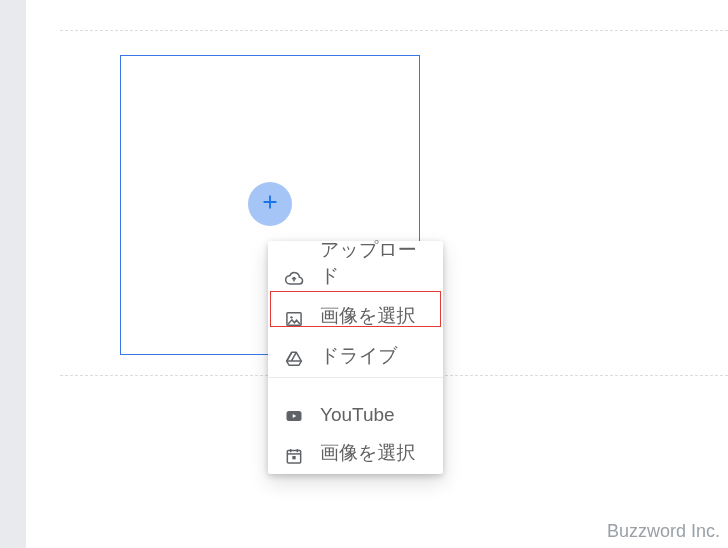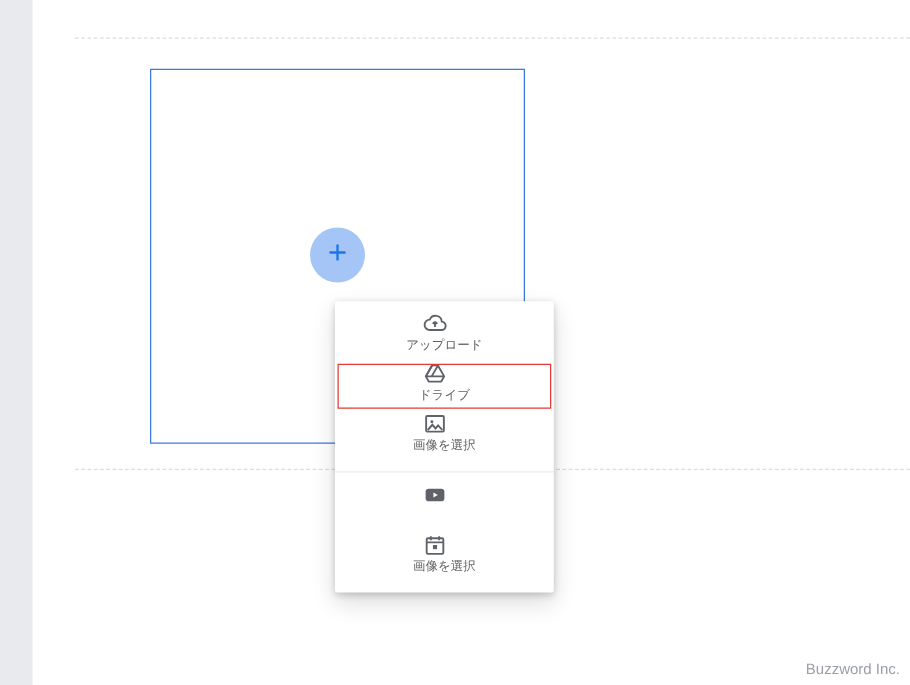--- a/index.html
+++ b/index.html
@@ -5,27 +5,27 @@
     * { box-sizing: border-box; margin: 0; padding: 0; }
     html, body { width: 728px; height: 548px; font-family: "Helvetica Neue", Arial, "Hiragino Kaku Gothic ProN", "Yu Gothic", Meiryo, sans-serif; background: #fff; overflow: hidden; }
     .left-rail { position: absolute; left: 0; top: 0; width: 26px; height: 548px; background: #e8eaed; }
     .h-sep { position: absolute; left: 60px; right: 0; border-top: 1px dashed #d9dde0; }
     .sep-top { top: 30px; }
     .sep-mid { top: 375px; }
     .placeholder-box { position: absolute; left: 120px; top: 55px; width: 300px; height: 300px; border: 1.5px solid #3b78e7; background: #fff; }
     .add-btn { position: absolute; left: 248px; top: 182px; width: 44px; height: 44px; border-radius: 50%; background: #a6c5f7; display: flex; align-items: center; justify-content: center; cursor: pointer; box-shadow: 0 0 0 0 rgba(0,0,0,0); }
     .add-btn svg { width: 22px; height: 22px; }
     .menu { position: absolute; left: 268px; top: 241px; width: 175px; background: #fff; border-radius: 2px; box-shadow: 0 2px 6px rgba(0,0,0,0.18), 0 8px 20px rgba(0,0,0,0.14); padding: 8px 0; }
-    .menu-item { display: flex; align-items: center; height: 40px; padding: 0 16px; cursor: pointer; color: #5f6368; font-size: 10px; position: relative; flex-direction: column; }
+    .menu-item { display: flex; align-items: flex-end; height: 40px; padding: 0 16px; cursor: pointer; color: #5f6368; font-size: 19px; position: relative; }
     .menu-item .micon { width: 20px; height: 20px; margin-right: 16px; flex: 0 0 20px; display: flex; align-items: center; justify-content: center; }
     .menu-item .micon svg { width: 20px; height: 20px; }
     .menu-item .mlabel { flex: 1; color: #616161; }
     .menu-divider { height: 1px; background: #e8eaed; margin: 8px 0; }
     .highlight-box { position: absolute; left: 270px; top: 291px; width: 171px; height: 36px; border: 1.5px solid #e53935; pointer-events: none; }
-    .footer { position: absolute; right: 8px; bottom: 6px; font-size: 12px; color: #9aa0a6; }
+    .footer { position: absolute; right: 8px; bottom: 6px; font-size: 18px; color: #9aa0a6; }
   </style>
 </head>
 <body>
 
 <div class="left-rail"></div>
 <div class="h-sep sep-top"></div>
 <div class="h-sep sep-mid"></div>
 
 <div class="placeholder-box"></div>
 
@@ -43,48 +43,49 @@
       <svg viewBox="0 0 24 24" fill="none" stroke="#5f6368" stroke-width="1.8">
         <path d="M7 18a5 5 0 0 1 0-10 6 6 0 0 1 11.5 2A4 4 0 0 1 18 18H7z"></path>
         <path d="M12 15V10m0 0l-2.2 2.2M12 10l2.2 2.2"></path>
       </svg>
     </span>
     <span class="mlabel">アップロード</span>
   </div>
 
   <div class="menu-item">
     <span class="micon">
-      <svg viewBox="0 0 24 24" fill="none" stroke="#5f6368" stroke-width="1.8" stroke-linejoin="round">
-        <path d="M9.2 4h5.6l6 10.5-2.8 5H6l-2.8-5z"></path>
-        <path d="M9.2 4l-6 10.5M14.8 4l-6 10.5M3.2 14.5h17.6"></path>
-      </svg>
-    </span>
-    <span class="mlabel">ドライブ</span>
-  </div>
-
-  <div class="menu-item">
-    <span class="micon">
       <svg viewBox="0 0 24 24" fill="none" stroke="#5f6368" stroke-width="1.8">
         <rect x="3.5" y="4.5" width="17" height="15" rx="1"></rect>
         <circle cx="9" cy="10" r="1.4" fill="#5f6368" stroke="none"></circle>
         <path d="M5 18l4.5-5 3 3.5 2.5-3L19 18"></path>
       </svg>
     </span>
     <span class="mlabel">画像を選択</span>
+  </div>
+
+  <div class="menu-item">
+    <span class="micon">
+      <svg viewBox="0 0 24 24" fill="none" stroke="#5f6368" stroke-width="1.8" stroke-linejoin="round">
+        <path d="M9.2 4h5.6l6 10.5-2.8 5H6l-2.8-5z"></path>
+        <path d="M9.2 4l-6 10.5M14.8 4l-6 10.5M3.2 14.5h17.6"></path>
+      </svg>
+    </span>
+    <span class="mlabel">ドライブ</span>
   </div>
 
   <div class="menu-divider"></div>
 
   <div class="menu-item">
     <span class="micon">
       <svg viewBox="0 0 24 24">
         <rect x="3" y="6" width="18" height="12" rx="3" fill="#5f6368"></rect>
         <path d="M10.5 9.5v5l4.2-2.5z" fill="#fff"></path>
       </svg>
     </span>
+    <span class="mlabel">YouTube</span>
   </div>
 
   <div class="menu-item">
     <span class="micon">
       <svg viewBox="0 0 24 24" fill="none" stroke="#5f6368" stroke-width="1.8">
         <rect x="4" y="5.5" width="16" height="15" rx="1.2"></rect>
         <path d="M4 9.5h16"></path>
         <path d="M8 3.5v4M16 3.5v4"></path>
         <rect x="10" y="12" width="4" height="4" fill="#5f6368" stroke="none"></rect>
       </svg>

